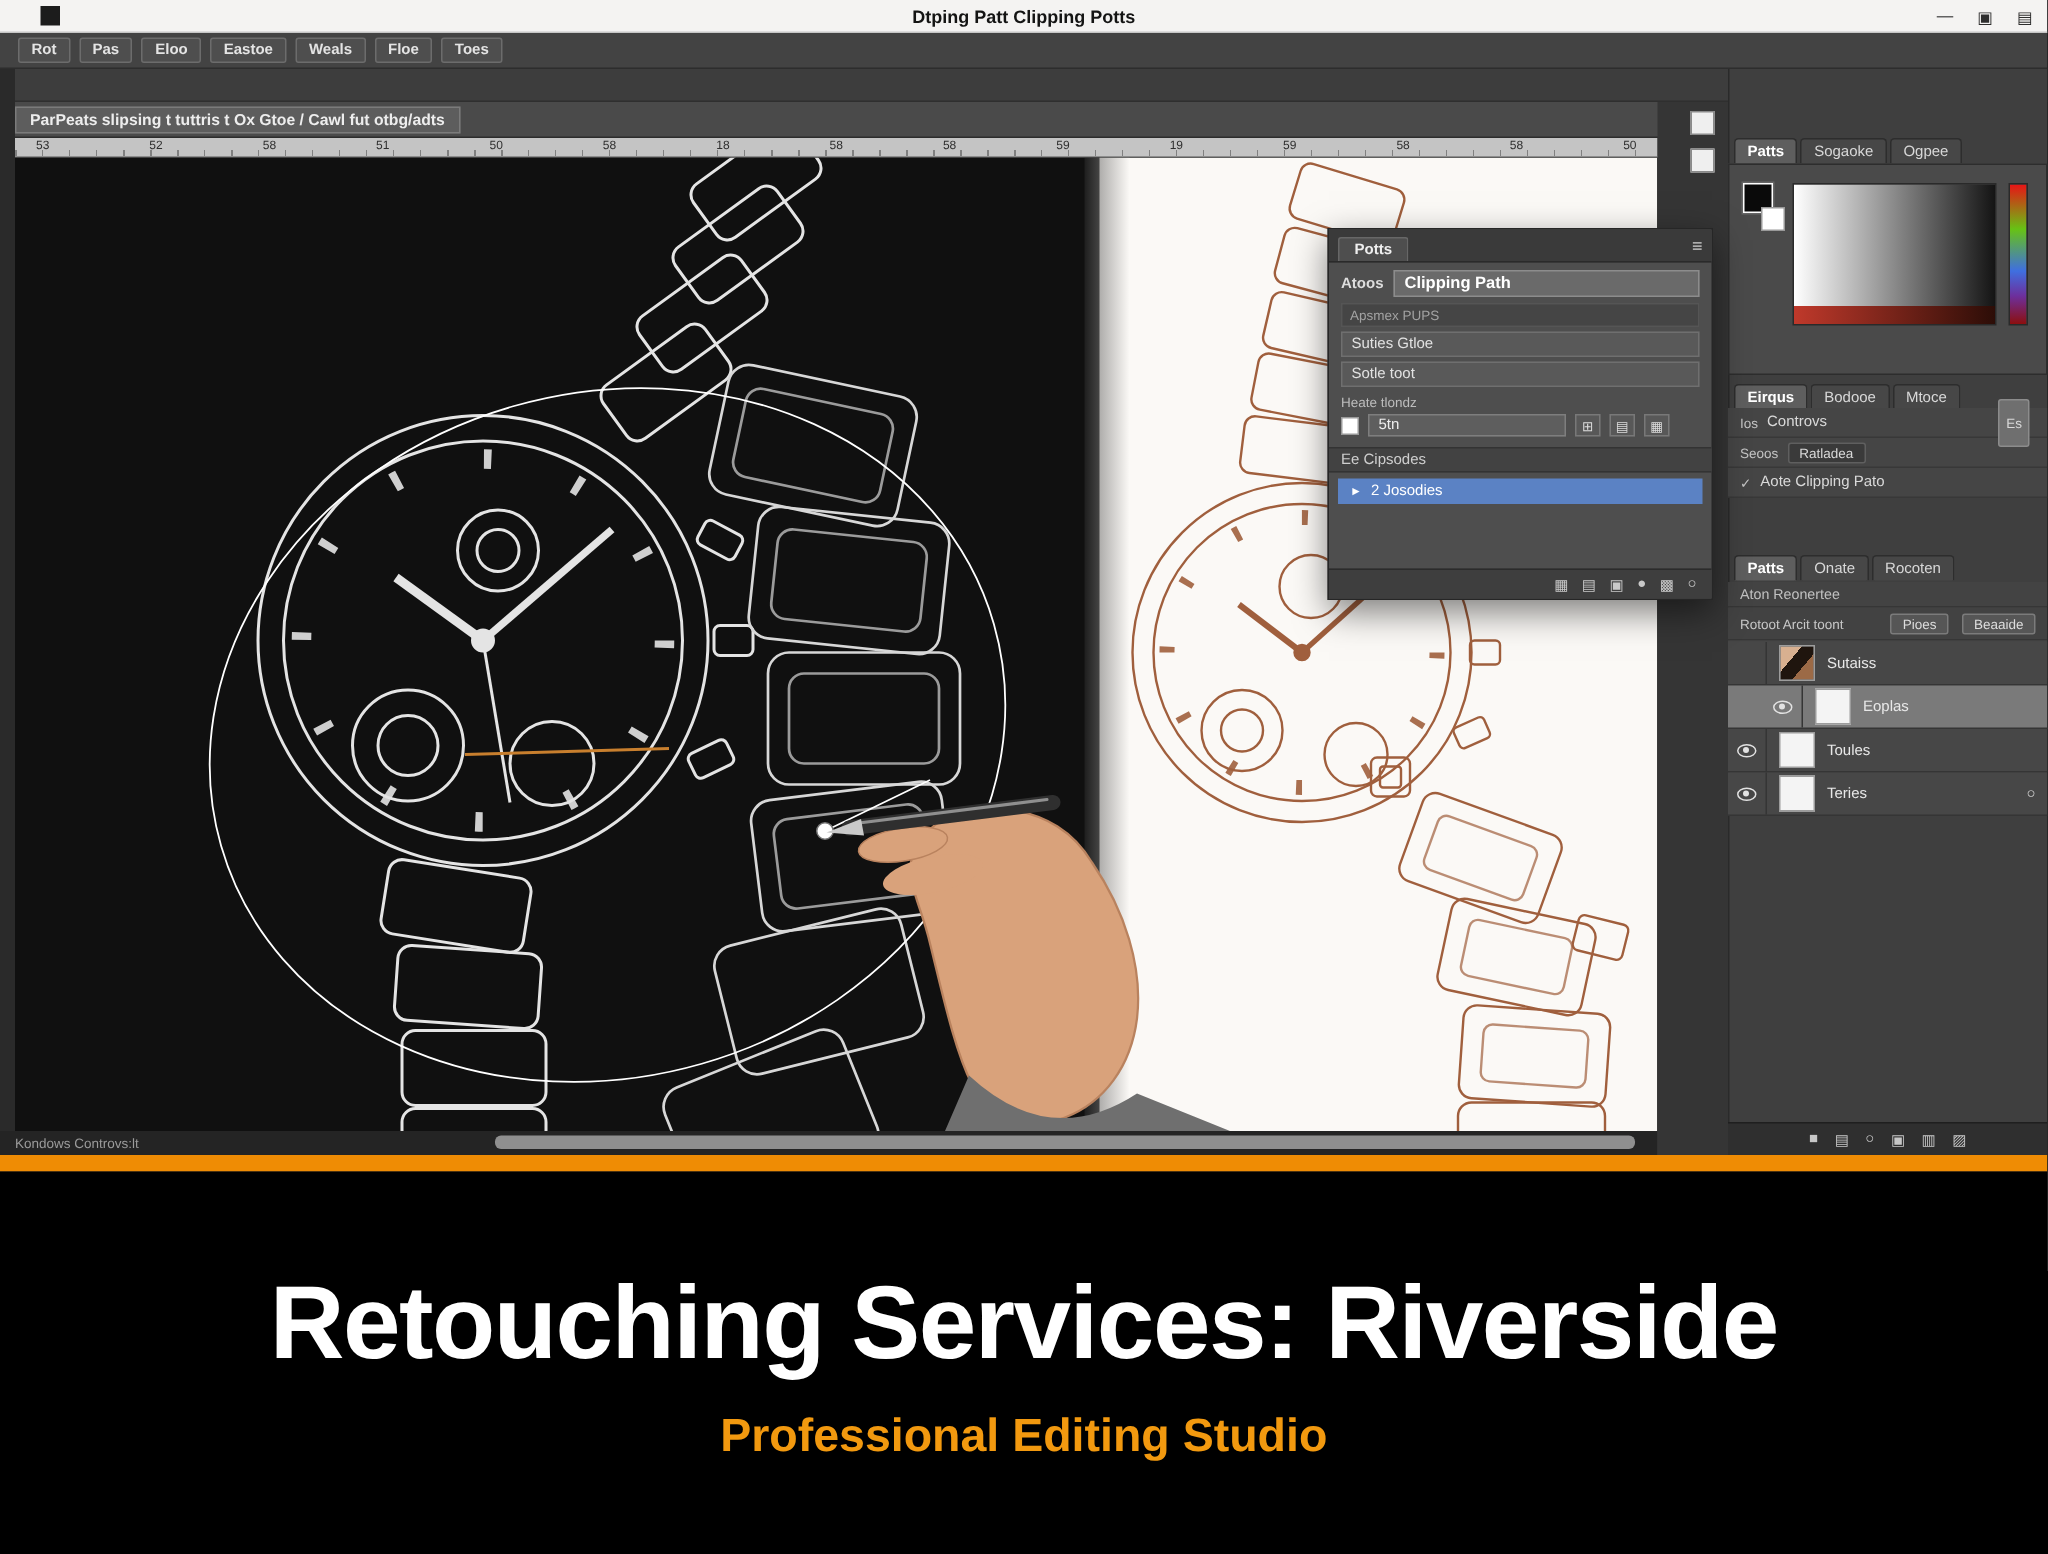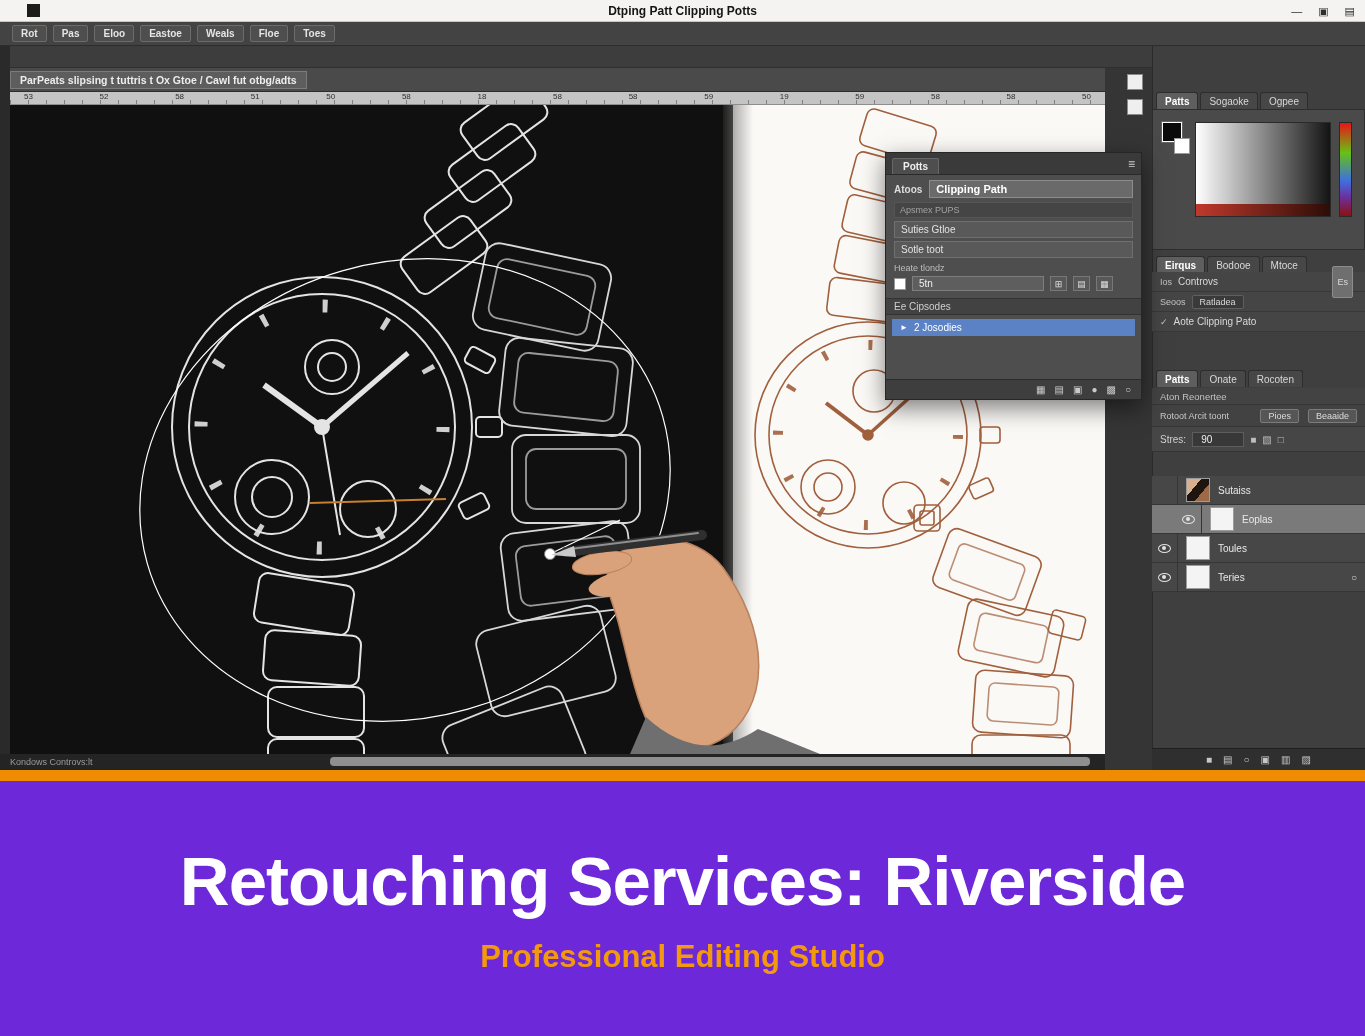--- a/index.html
+++ b/index.html
@@ -68,21 +68,21 @@
   .lp-subheader { left:1152px; top:388px; width:213px; height:17px; font-size:9.5px; color:#c1c1c1; display:flex; align-items:center; padding:0 8px; background:#434343; border-bottom:1px solid #363636; }
   .lp-row2 { left:1152px; top:405px; width:213px; height:22px; display:flex; align-items:center; gap:5px; padding:0 8px; background:#424242; border-bottom:1px solid #363636; }
   .lp-row2 .lbl { font-size:9px; color:#c8c8c8; }
   .lp-btn { margin-left:auto; background:#565656; border:1px solid #7b7b7b; color:#ddd; font-size:9px; padding:1px 7px; border-radius:2px; }
   .lp-btn + .lp-btn { margin-left:4px; }
   .lp-opacity { left:1152px; top:427px; width:213px; height:25px; display:flex; align-items:center; gap:6px; padding:0 8px; background:#464646; border-bottom:1px solid #333; }
   .lp-opacity .lbl { font-size:10px; color:#cfcfcf; }
   .opacity-box { background:#383838; border:1px solid #5d5d5d; color:#eee; font-size:10px; padding:1px 10px 1px 8px; min-width:52px; }
   .mini-icon { color:#bdbdbd; font-size:10px; }
 
-  .layers { left:1152px; top:476px; width:213px; }
+  .layers { left:1152px; top:428px; width:213px; }
   .layer-row { height:29px; display:flex; align-items:center; background:#474747; border-bottom:1px solid #353535; }
   .layer-row.selected { background:#7a7a7a;padding-left:24px; }
   .eye-cell { width:26px; height:100%; border-right:1px solid #353535; display:flex; align-items:center; justify-content:center; flex:none; }
   .eye { width:13px; height:9px; border:1.5px solid #e2e2e2; border-radius:50%; position:relative; }
   .eye::after { content:""; position:absolute; left:3px; top:1px; width:4px; height:4px; background:#e2e2e2; border-radius:50%; }
   .thumb { width:24px; height:24px; margin:0 8px; background:#f4f4f4; border:1px solid #9c9c9c; flex:none; }
   .thumb.photo { background:linear-gradient(130deg,#d8b090 0 35%,#1f150e 35% 65%,#9c6a46 65%); }
   .layer-name { font-size:10px; color:#e8e8e8; }
   .layer-extra { margin-left:auto; margin-right:8px; color:#d2d2d2; font-size:10px; }
 
@@ -106,21 +106,21 @@
   .fp-iconbtn { width:17px; height:15px; background:#585858; border:1px solid #787878; color:#ddd; font-size:9px; display:flex; align-items:center; justify-content:center; }
   .fp-iconbtn:first-of-type { margin-left:auto; }
   .fp-section { margin-top:7px; background:#424242; border-top:1px solid #333; border-bottom:1px solid #333; font-size:10px; color:#cfcfcf; padding:2px 8px; }
   .fp-selected { margin:4px 6px 0; background:#5b82c4; color:#fff; font-size:10px; display:flex; align-items:center; gap:6px; padding:3px 8px; }
   .fp-selected .arrow { font-size:8px; }
   .fp-footer { margin-top:auto; height:20px; background:#3e3e3e; border-top:1px solid #2b2b2b; display:flex; align-items:center; justify-content:flex-end; gap:9px; padding:0 10px; }
   .fp-footer span { color:#c9c9c9; font-size:10px; }
 
   
   .divider { left:0; top:770px; width:1365px; height:11px; background:#ef8c04; }
-  .banner { left:0; top:781px; width:1365px; height:255px; background:#6d28d9; display:flex; flex-direction:column; align-items:center; justify-content:center; gap:18px; }
+  .banner { left:0; top:781px; width:1365px; height:255px; background:#000000; display:flex; flex-direction:column; align-items:center; justify-content:center; gap:18px; }
   .banner-title { font-size:69px; font-weight:bold; color:#ffffff; letter-spacing:-1px; white-space:nowrap; }
   .banner-subtitle { font-size:31px; font-weight:bold; color:#f2990f; }
 </style>
 </head>
 <body>
 
 <div class="stage">
 
   <div class="abs titlebar">
     <span class="titlebar-appicon"></span>

